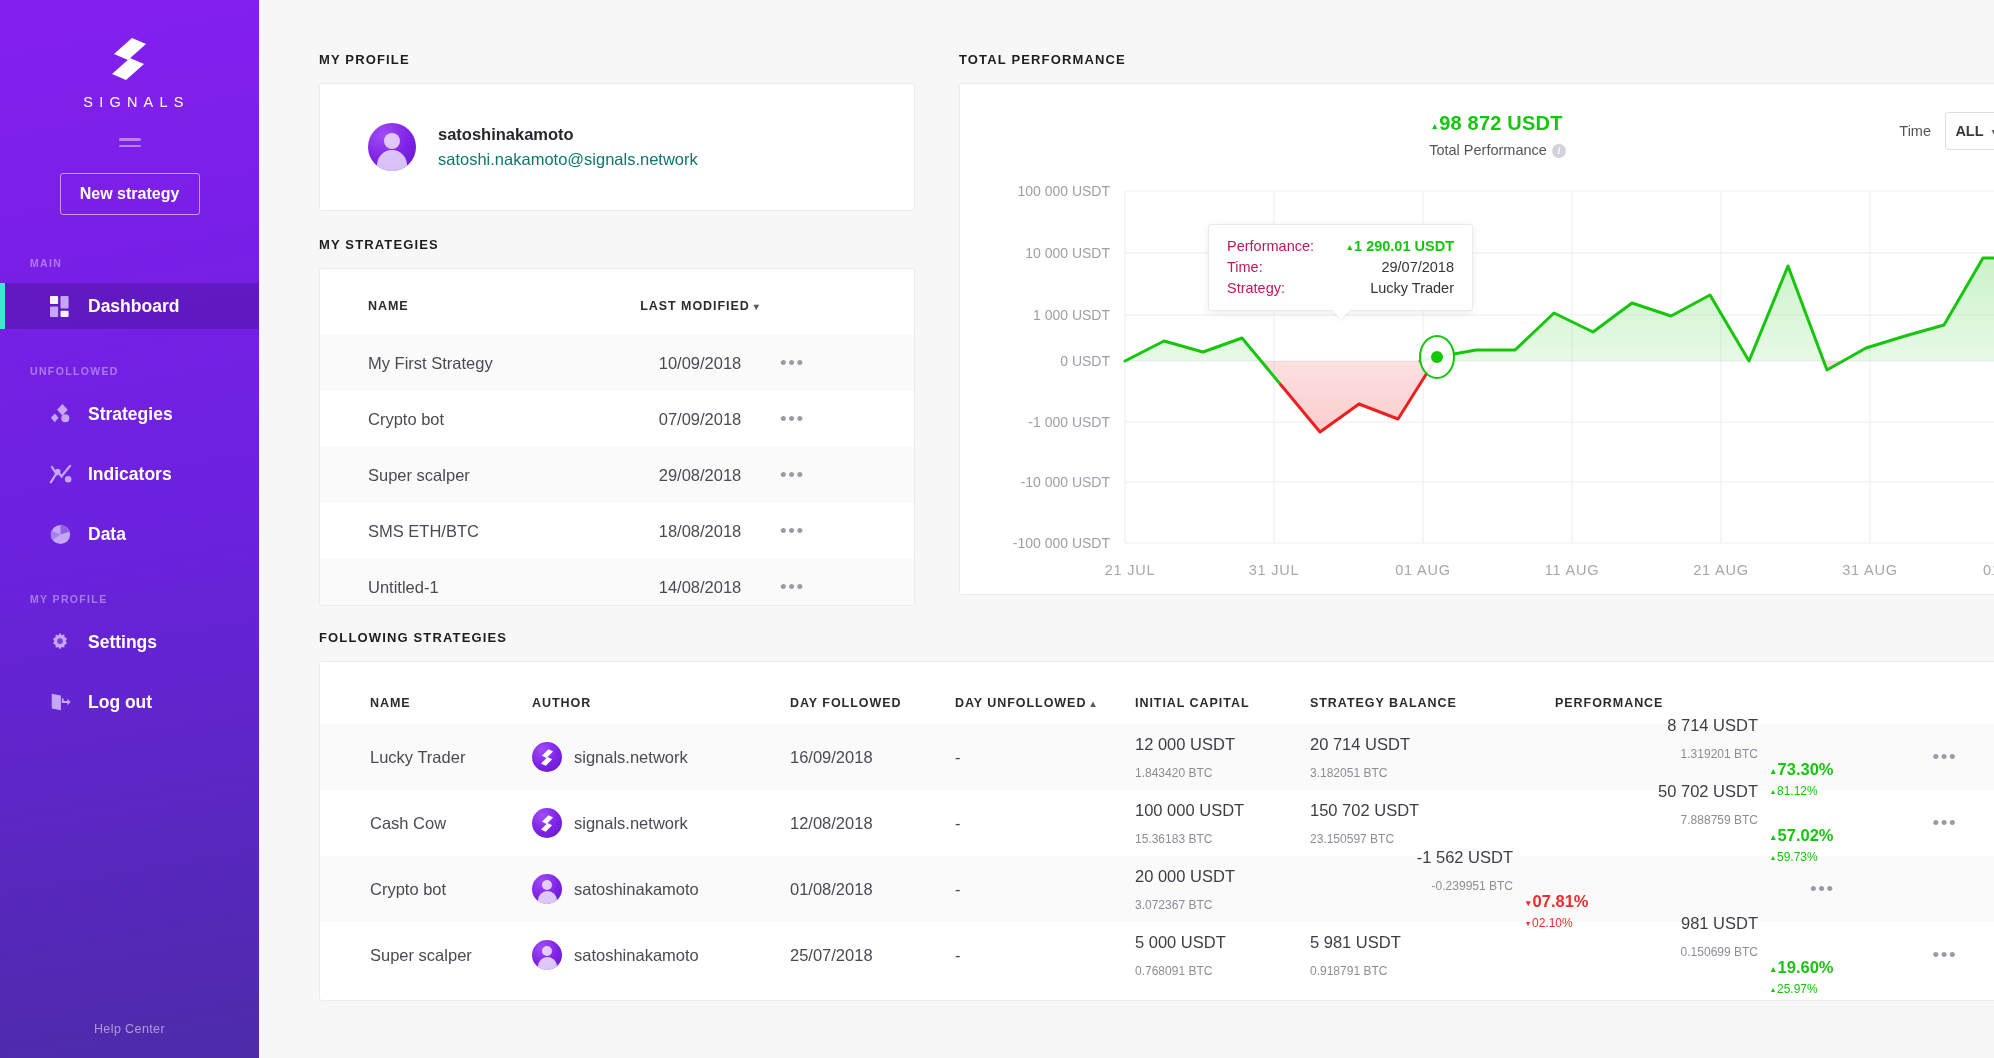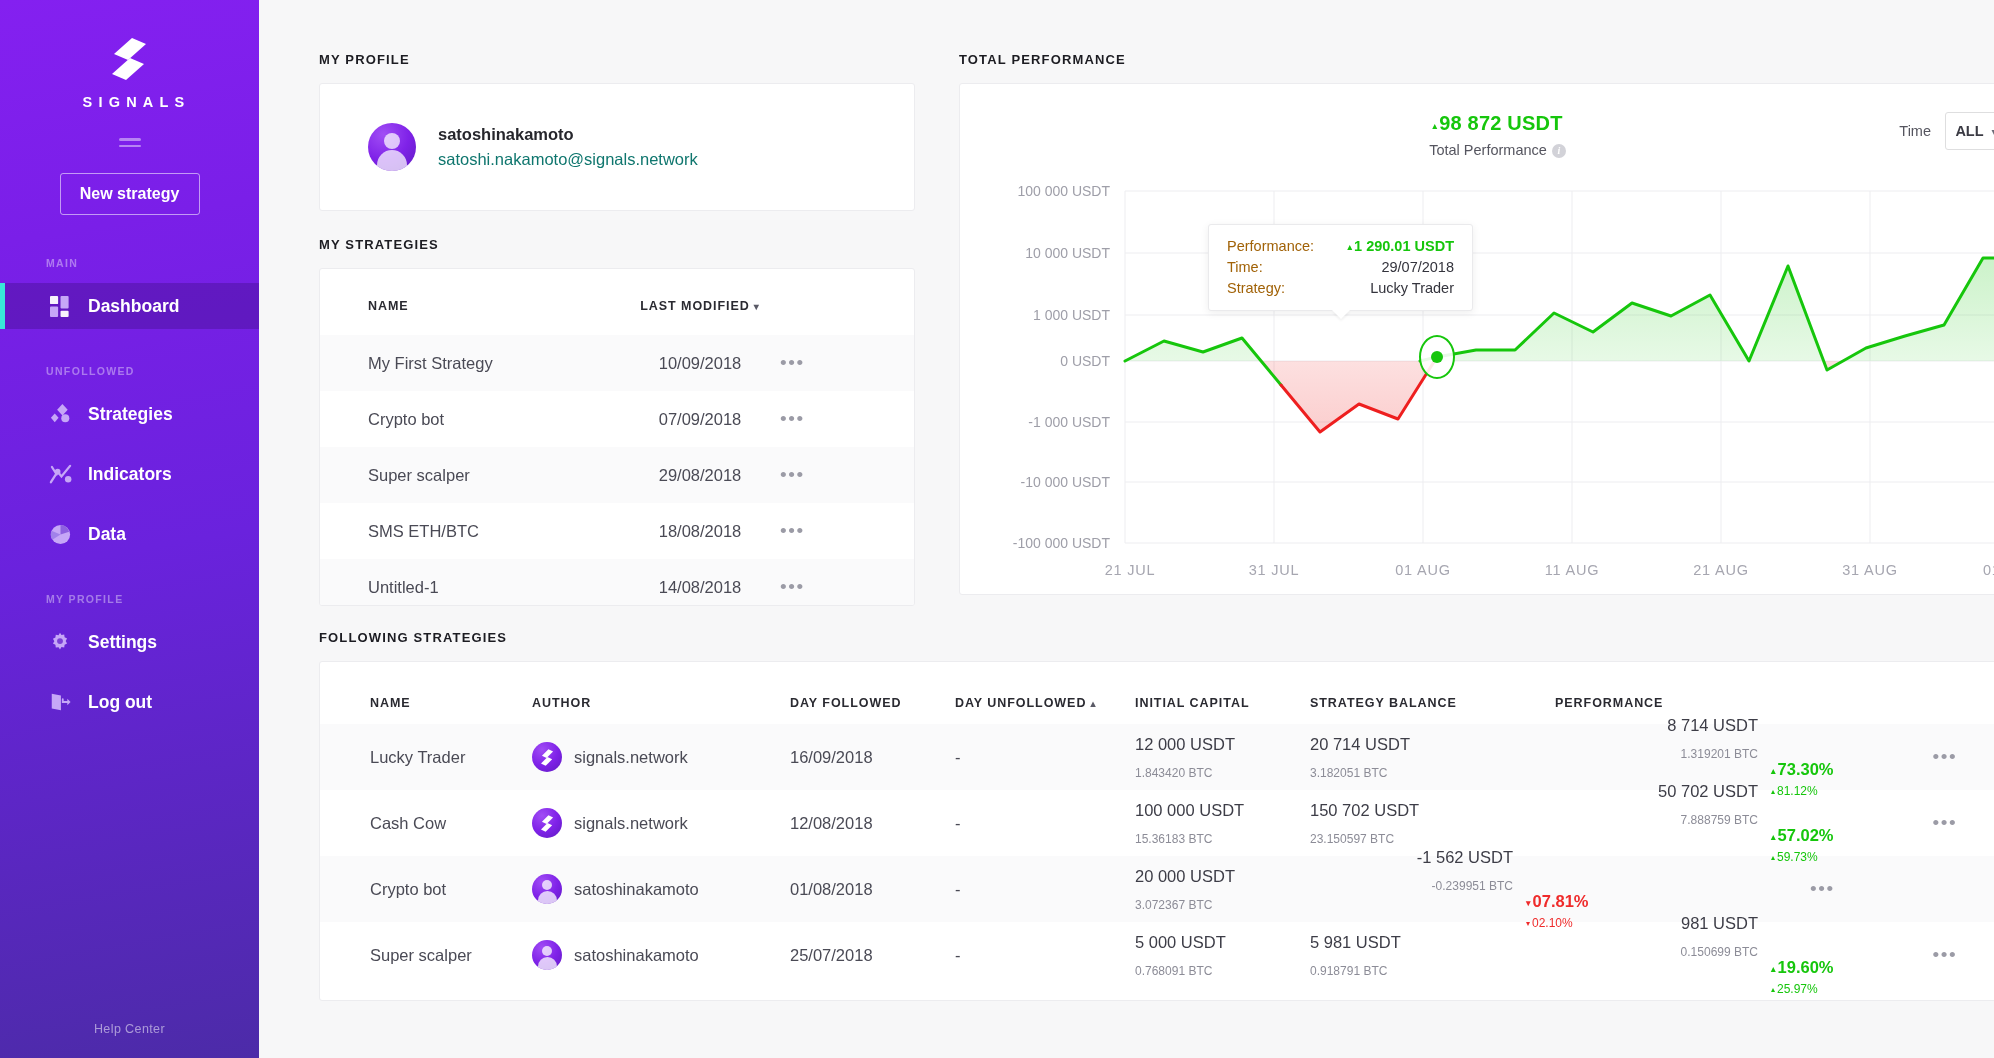--- a/index.html
+++ b/index.html
@@ -13,38 +13,38 @@
 
   
   .sidebar {
     width: 259px; height: 1058px; flex: 0 0 259px;
     background: linear-gradient(170deg, #8420f0 0%, #7a1fe8 22%, #6a22dd 52%, #4c2ba8 100%);
     position: relative; color: #fff;
   }
   .logo-wrap { padding-top: 38px; text-align: center; }
   .logo-mark { display: block; margin: 0 auto 14px; width: 36px; height: 42px; }
   .logo-text {
-    font-size: 14.5px; letter-spacing: 6.2px; font-weight: 700;
+    font-size: 14.5px; letter-spacing: 6.2px; font-weight: 400;
     color: #fff; text-indent: 6px; padding-left: 8px;
   }
   .hamburger { margin: 28px auto 0; width: 22px; }
   .hamburger span {
     display: block; height: 2.5px; background: rgba(255,255,255,.45);
     border-radius: 2px; margin-bottom: 4px;
   }
   .new-strategy {
     display: block; margin: 26px auto 0; width: 140px; height: 42px;
     line-height: 40px; text-align: center;
     border: 1px solid rgba(255,255,255,.55); border-radius: 3px;
     color: #fff; font-size: 16px; font-weight: 700; background: transparent;
     cursor: pointer; font-family: inherit;
   }
   .nav-section {
     font-size: 10.5px; letter-spacing: 1.35px; font-weight: 700;
-    color: rgba(255,255,255,.40); padding: 0 0 0 46px;
+    color: rgba(255,255,255,.40); padding: 0 0 0 30px;
   }
   .sec-main { margin-top: 42px; }
   .sec-market { margin-top: 36px; }
   .sec-profile { margin-top: 36px; }
 
   .nav-item {
     display: flex; align-items: center; height: 46px;
     padding-left: 48px; margin-top: 14px;
     font-size: 17.5px; font-weight: 700; color: #fff;
     cursor: pointer; position: relative;
@@ -156,21 +156,21 @@
 
   
   .tooltip {
     position: absolute; left: 248px; top: 44px; width: 265px;
     background: #fff; border: 1px solid #eaeaec; border-radius: 3px;
     box-shadow: 0 2px 9px rgba(0,0,0,.07); padding: 13px 18px 14px 18px;
     z-index: 5;
   }
   .tt-row { display: flex; justify-content: space-between; margin-bottom: 5px; font-size: 14.5px; }
   .tt-row:last-child { margin-bottom: 0; }
-  .tt-k { color: #a16207; }
+  .tt-k { color: #be185d; }
   .tt-v { color: #34343d; }
   .tt-v.up { color: #16c60c; font-weight: 700; }
   .tooltip::after {
     content: ""; position: absolute; left: 50%; margin-left: -9px; bottom: -9px;
     width: 0; height: 0; border-left: 9px solid transparent;
     border-right: 9px solid transparent; border-top: 9px solid #fff;
     filter: drop-shadow(0 2px 1px rgba(0,0,0,.05));
   }
 
   

